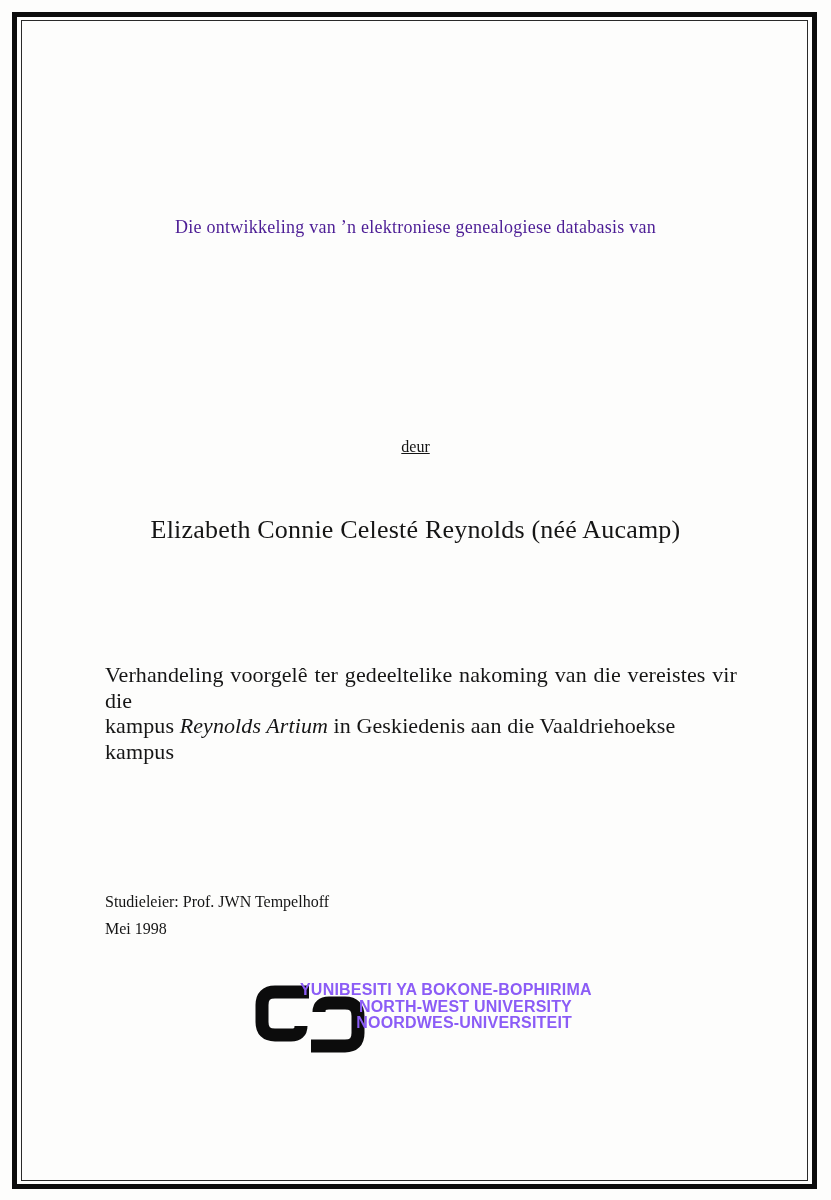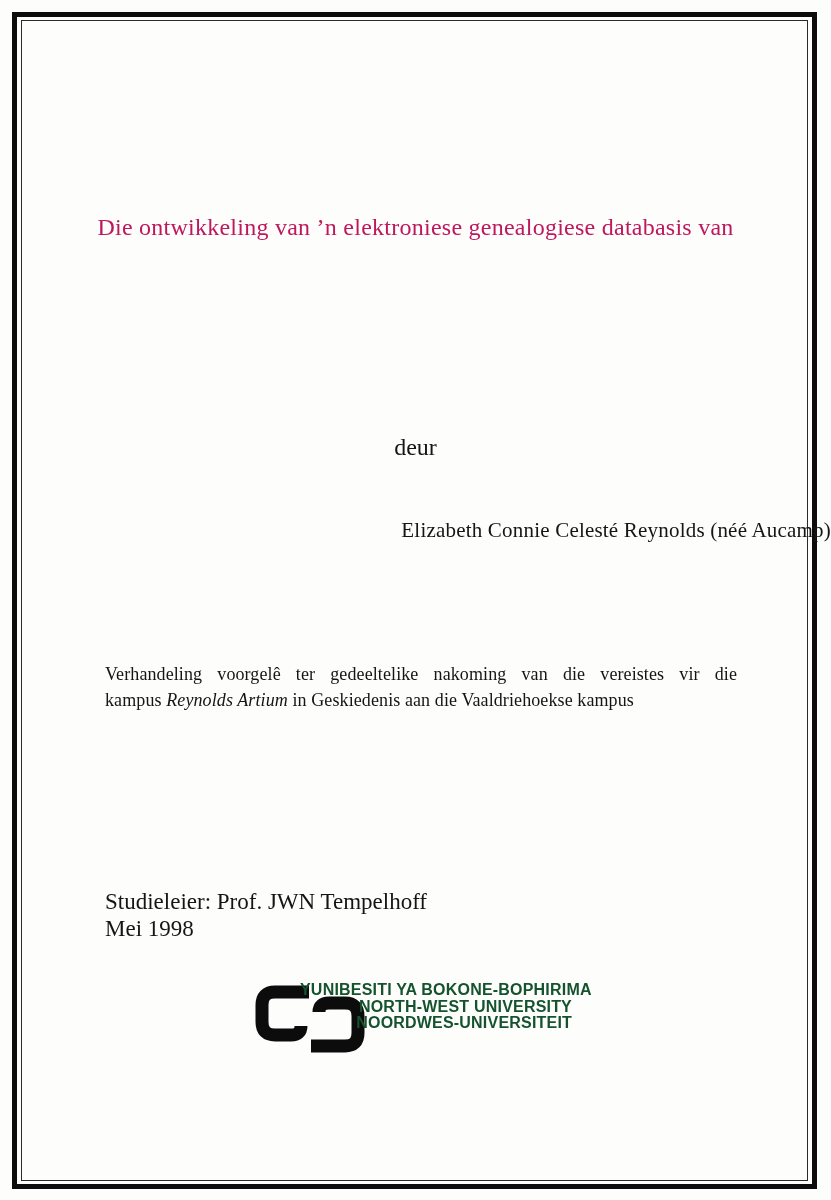--- a/index.html
+++ b/index.html
@@ -27,63 +27,64 @@
     position: absolute;
     left: 21px; top: 20px; right: 23px; bottom: 19px;
     border: 1px solid #2a2a2a;
     pointer-events: none;
   }
 
   .title {
     position: absolute;
     left: 40px; right: 40px; top: 206px;
     text-align: center;
-    font-size: 24px;
+    font-size: 18px;
     letter-spacing: 0.25px;
     line-height: 42px;
-    color: #be185d;
+    color: #4c1d95;
   }
 
   .byline {
     position: absolute;
     left: 0; right: 0; top: 433px;
     text-align: center;
-    font-size: 24px;
+    font-size: 16px;
     line-height: 28px;
+    text-decoration: underline;
   }
 
   .author {
     position: absolute;
     left: 0; right: 0; top: 515px;
-    text-align: right;
-    font-size: 21px;
+    text-align: center;
+    font-size: 26px;
     letter-spacing: 0.2px;
     line-height: 30px;
   }
 
   .statement {
     position: absolute;
     left: 105px;
     width: 632px;
     top: 662px;
-    font-size: 18px;
+    font-size: 22px;
     line-height: 25.5px;
     letter-spacing: 0.1px;
   }
   .statement .justified {
     text-align: justify;
     text-align-last: justify;
   }
   .statement .it { font-style: italic; }
 
   .supervisor-block {
     position: absolute;
     left: 105px;
     top: 888px;
-    font-size: 23px;
+    font-size: 16px;
     line-height: 27px;
   }
 
   .logo {
     position: absolute;
     left: 254px;
     top: 978px;
     width: 330px;
     height: 84px;
   }
@@ -97,21 +98,21 @@
     position: absolute;
     left: 46px;
     top: 4px;
     width: 272px;
     text-align: right;
     font-family: "Liberation Sans", sans-serif;
     font-size: 16px;
     font-weight: 600;
     letter-spacing: 0.2px;
     line-height: 16.6px;
-    color: #14532d;
+    color: #8b5cf6;
     white-space: nowrap;
   }
 </style>
 </head>
 <body>
 
 <div class="page">
 
   <div class="frame-outer"></div>
   <div class="frame-inner"></div>

